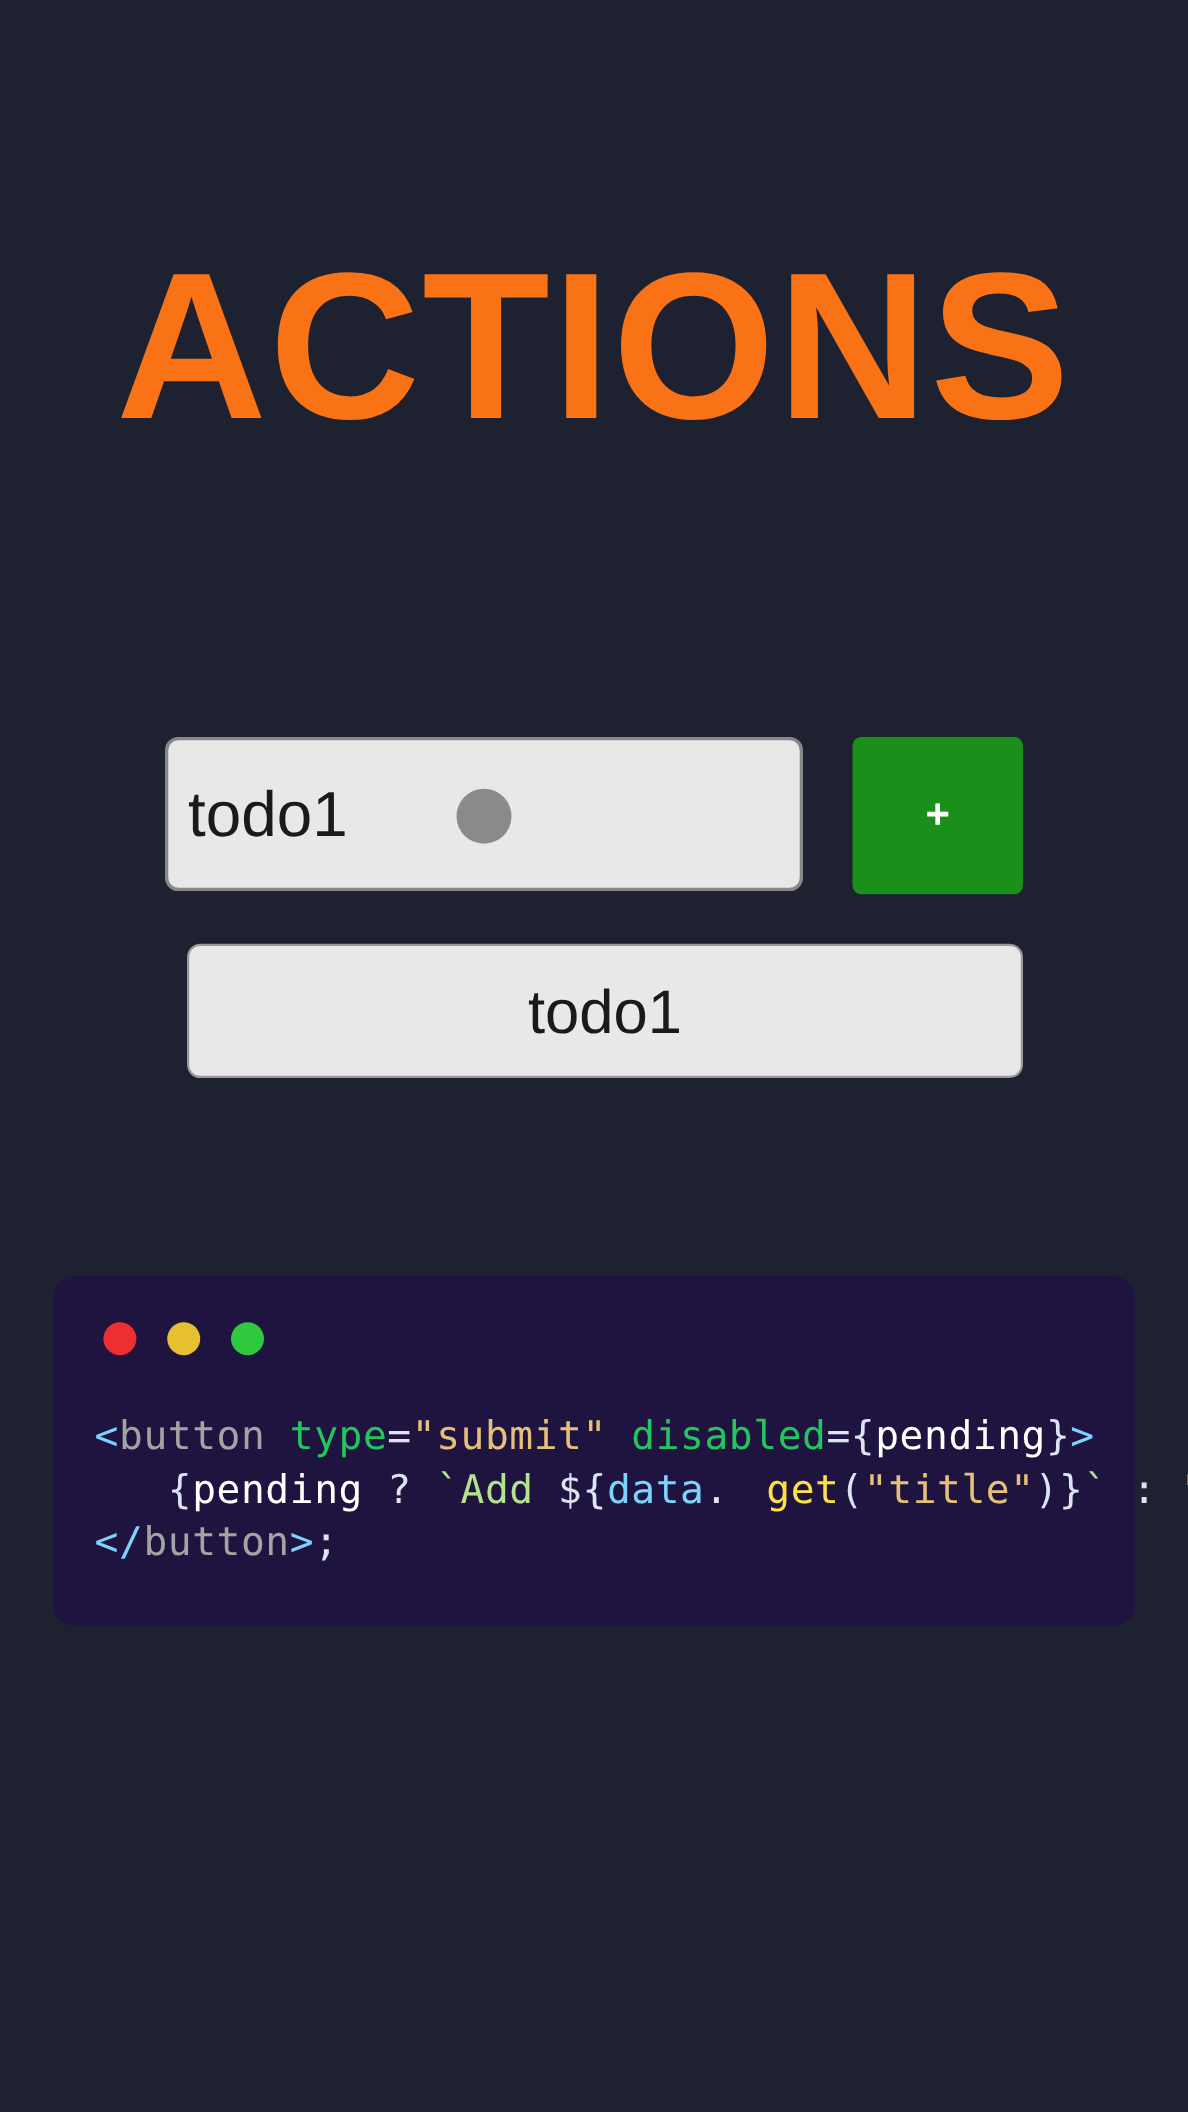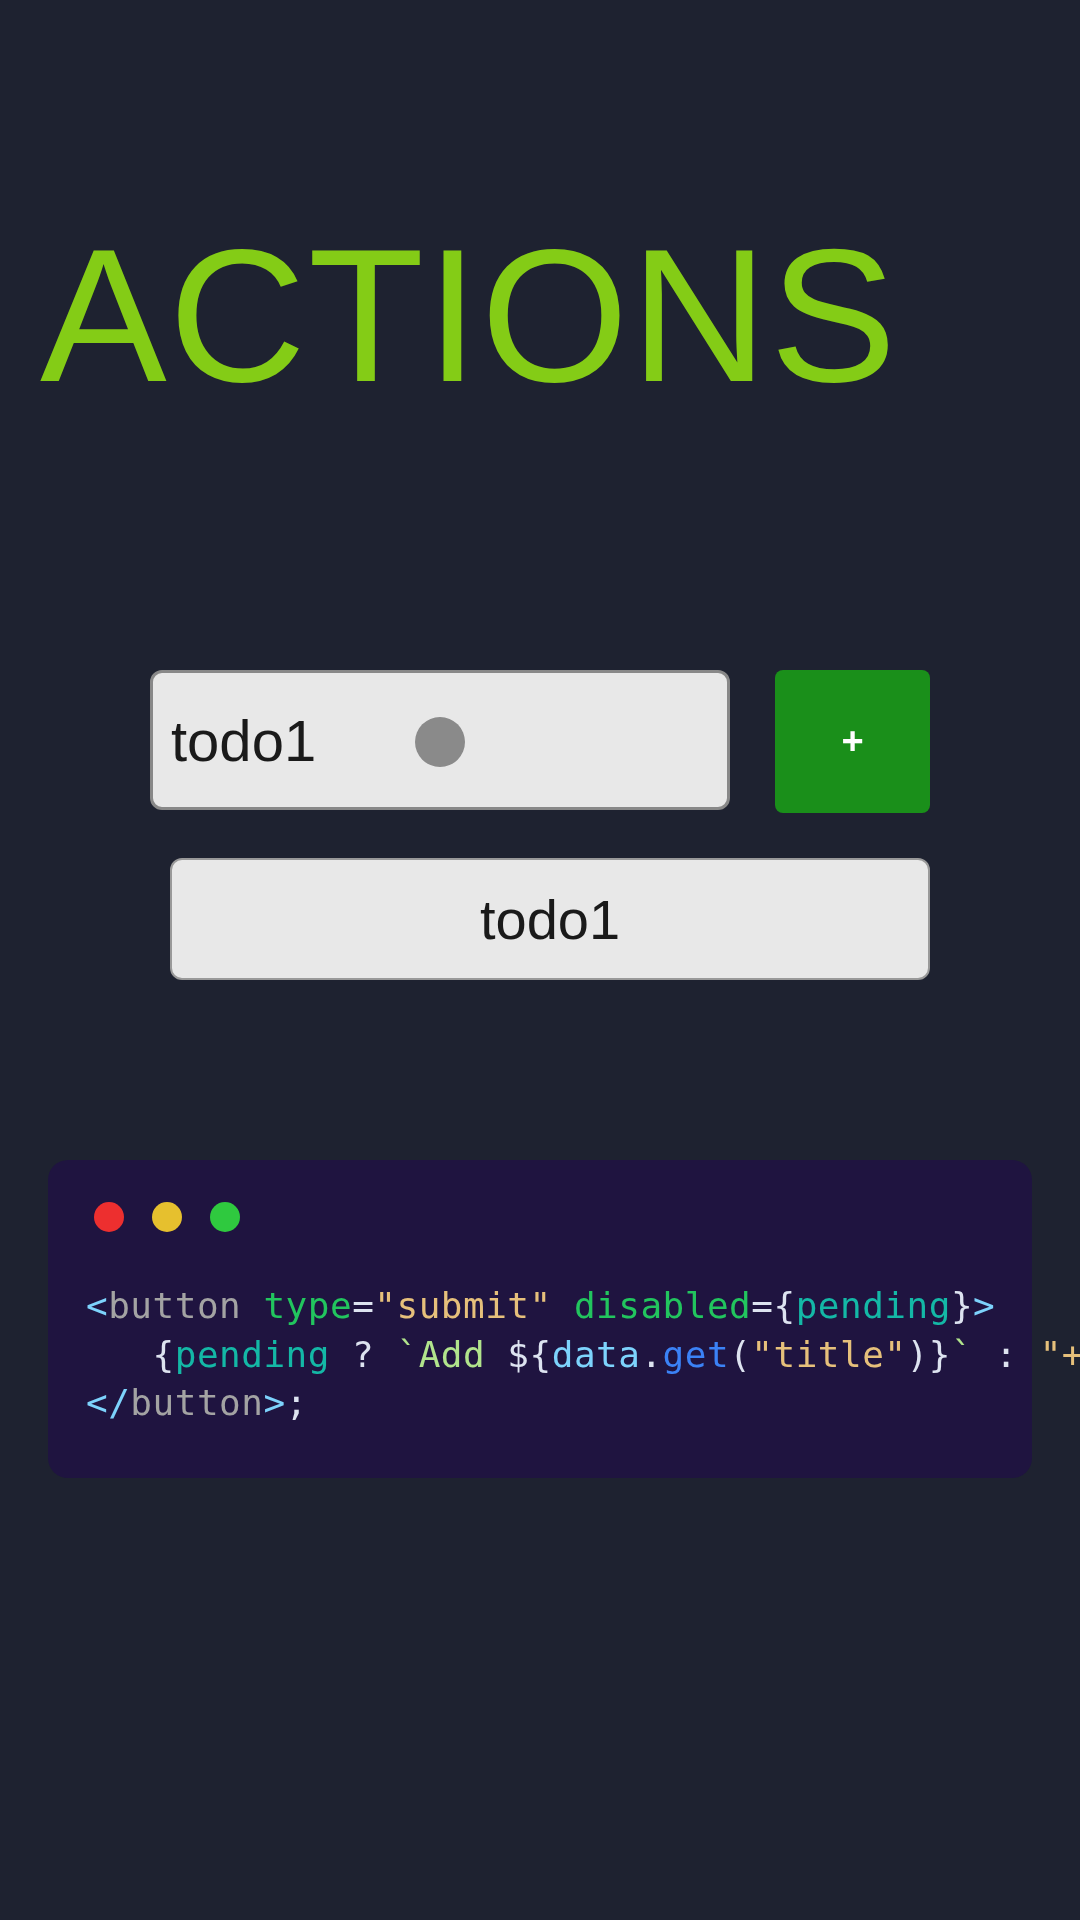--- a/index.html
+++ b/index.html
@@ -14,24 +14,24 @@
       font-family: -apple-system, BlinkMacSystemFont, "Segoe UI", Helvetica, Arial, sans-serif;
       overflow: hidden;
       position: relative;
     }
     .container {
       width: 100%;
       height: 100%;
       padding: 0 40px;
     }
     .heading {
-      color: #84cc16;
+      color: #f97316;
       font-size: 190px;
-      font-weight: 400;
-      text-align: left;
+      font-weight: 700;
+      text-align: center;
       letter-spacing: 2px;
       margin-top: 220px;
       line-height: 1;
     }
     .form-row {
       display: flex;
       gap: 45px;
       margin-top: 260px;
       padding: 0 110px;
       align-items: stretch;
@@ -124,23 +124,23 @@
       color: #dde3f0;
       letter-spacing: 0.5px;
     }
     .tok-punc { color: #dde3f0; }
     .tok-angle { color: #7dd3fc; }
     .tok-tag { color: #a3a3a3; }
     .tok-attr { color: #22c55e; }
     .tok-eq { color: #dde3f0; }
     .tok-string { color: #e6c07b; }
     .tok-brace { color: #dde3f0; }
-    .tok-var { color: #14b8a6; }
+    .tok-var { color: #ffffff; }
     .tok-prop { color: #7dd3fc; }
-    .tok-method { color: #3b82f6; }
+    .tok-method { color: #fde047; margin-left: 34px; }
     .tok-template { color: #b1e48c; }
   </style>
 </head>
 <body>
 
 <div class="container">
   <h1 class="heading">ACTIONS</h1>
 
   <div class="form-row">
     <div class="input-wrapper">

